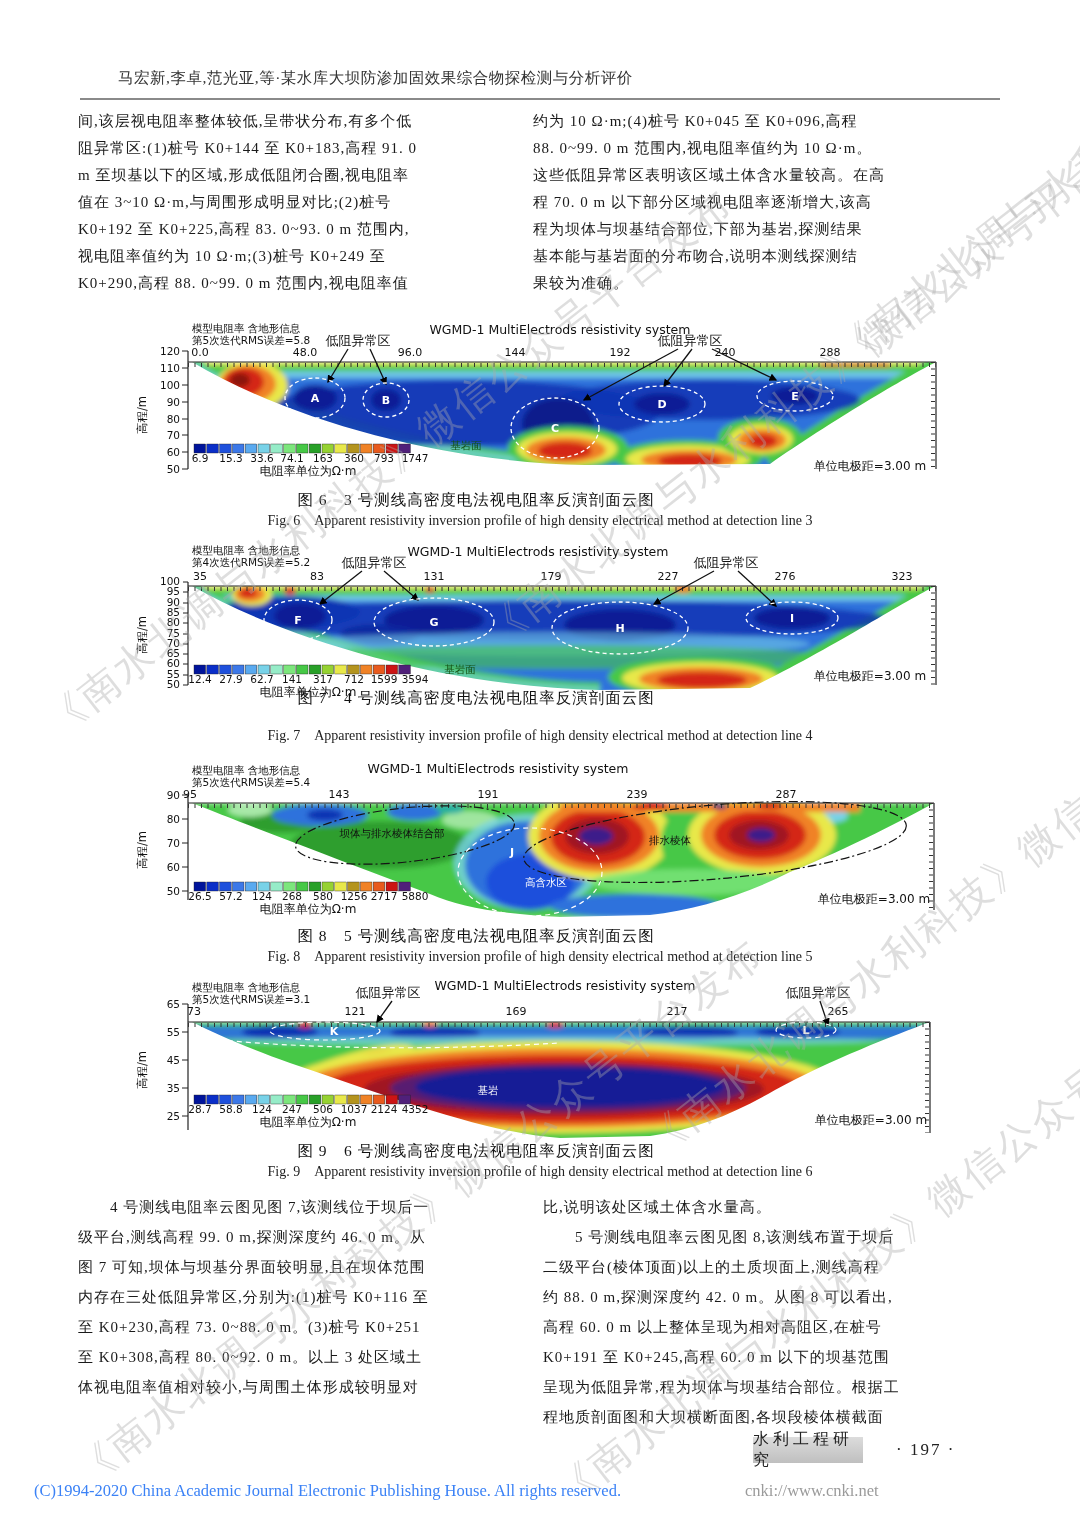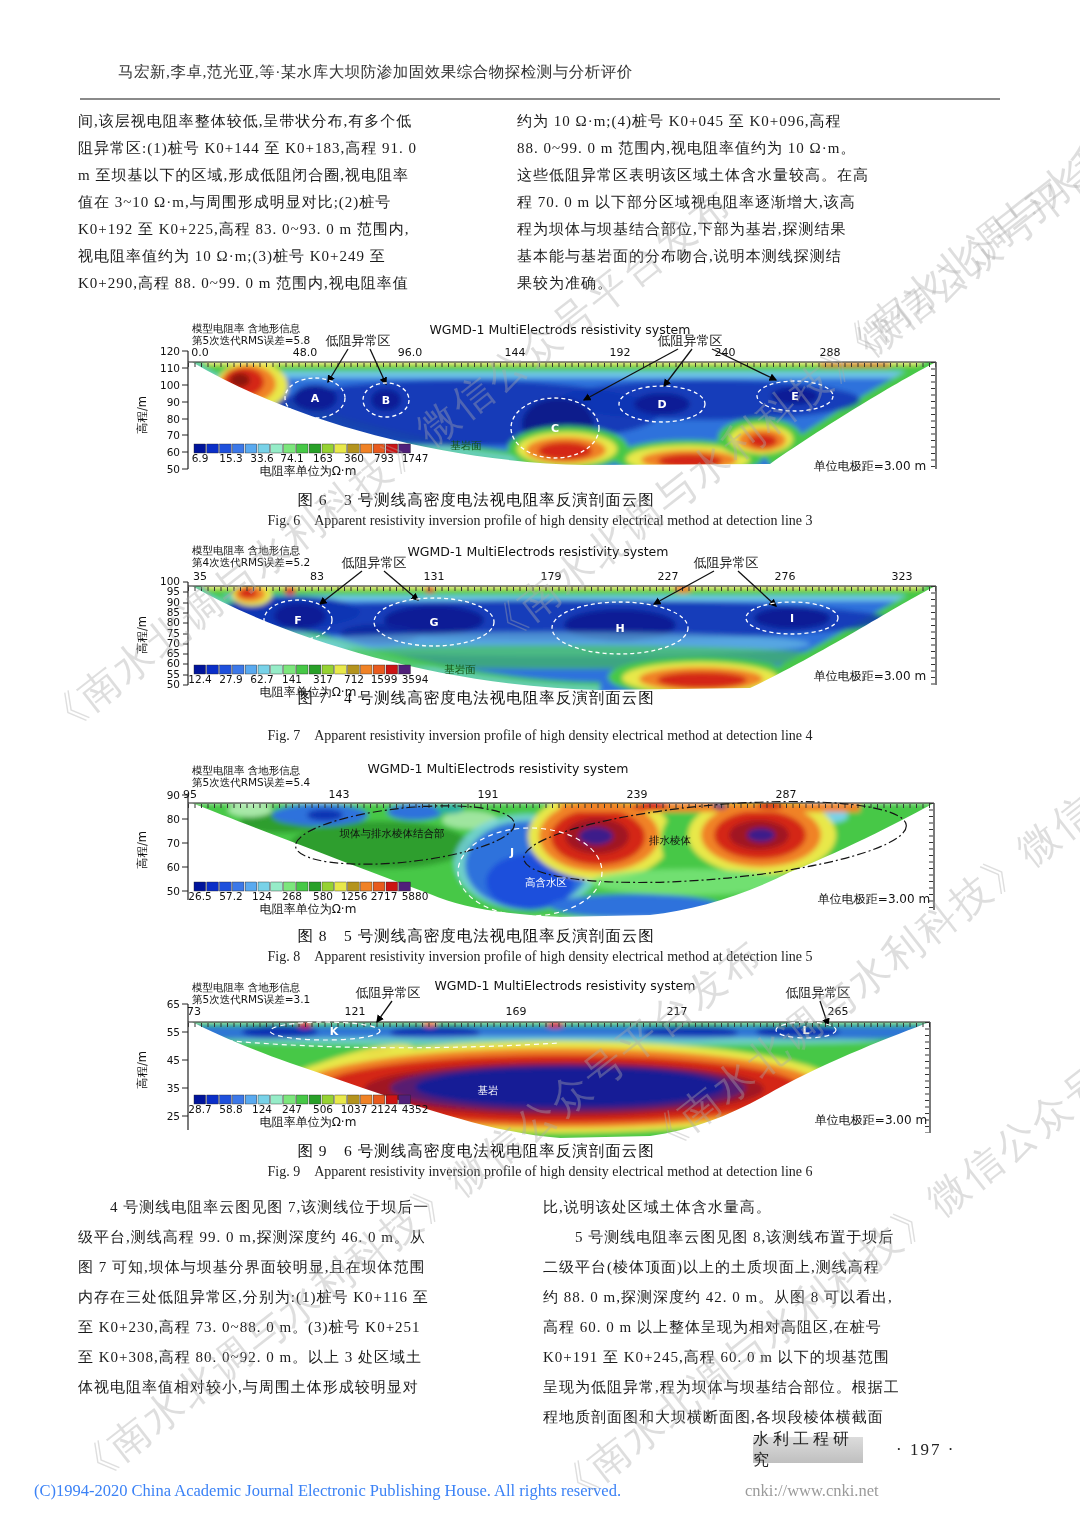--- a/index.html
+++ b/index.html
@@ -1,18 +1,18 @@
 <!DOCTYPE html>
 <html><head>
 <meta charset="utf-8">
 <style>
   html,body{margin:0;padding:0;background:#fff;}
   .page{position:relative;width:1080px;height:1528px;background:#ffffff;overflow:hidden;
         font-family:"Liberation Serif",serif;color:#1a1a1a;}
-  .hdr{position:absolute;left:118px;top:62px;font-size:15.5px;color:#333;letter-spacing:.5px;}
+  .hdr{position:absolute;left:118px;top:68px;font-size:15.5px;color:#333;letter-spacing:.5px;}
   .hdr-rule{position:absolute;left:80px;top:98px;width:920px;height:1.5px;background:#8a8a8a;}
   .col{position:absolute;width:462px;font-size:15px;letter-spacing:1px;}
   .col .tline{white-space:pre;}
   .top-col .tline{line-height:27px;}
   .bot-col .tline{line-height:30px;}
   .fig{position:absolute;}
   svg text{font-family:"DejaVu Sans",sans-serif;}
   .axis{stroke:#222;stroke-width:1.2;fill:none;}
   .tick{stroke:#222;stroke-width:1;fill:none;}
   .comb{stroke:#333;stroke-width:4;stroke-dasharray:1 5.5;fill:none;}
@@ -65,21 +65,21 @@
 
   <div class="col top-col" style="left:78px;top:108px">
       <div class="tline">间,该层视电阻率整体较低,呈带状分布,有多个低</div>
       <div class="tline">阻异常区:(1)桩号 K0+144 至 K0+183,高程 91. 0</div>
       <div class="tline">m 至坝基以下的区域,形成低阻闭合圈,视电阻率</div>
       <div class="tline">值在 3~10 Ω·m,与周围形成明显对比;(2)桩号</div>
       <div class="tline">K0+192 至 K0+225,高程 83. 0~93. 0 m 范围内,</div>
       <div class="tline">视电阻率值约为 10 Ω·m;(3)桩号 K0+249 至</div>
       <div class="tline">K0+290,高程 88. 0~99. 0 m 范围内,视电阻率值</div>
     </div>
-  <div class="col top-col" style="left:517px;top:108px">
+  <div class="col top-col" style="left:533px;top:108px">
       <div class="tline">约为 10 Ω·m;(4)桩号 K0+045 至 K0+096,高程</div>
       <div class="tline">88. 0~99. 0 m 范围内,视电阻率值约为 10 Ω·m。</div>
       <div class="tline">这些低阻异常区表明该区域土体含水量较高。在高</div>
       <div class="tline">程 70. 0 m 以下部分区域视电阻率逐渐增大,该高</div>
       <div class="tline">程为坝体与坝基结合部位,下部为基岩,探测结果</div>
       <div class="tline">基本能与基岩面的分布吻合,说明本测线探测结</div>
       <div class="tline">果较为准确。</div>
     </div>
 
   <svg class="fig" style="left:130px;top:318px" width="810" height="172" viewBox="0 0 810 172">

